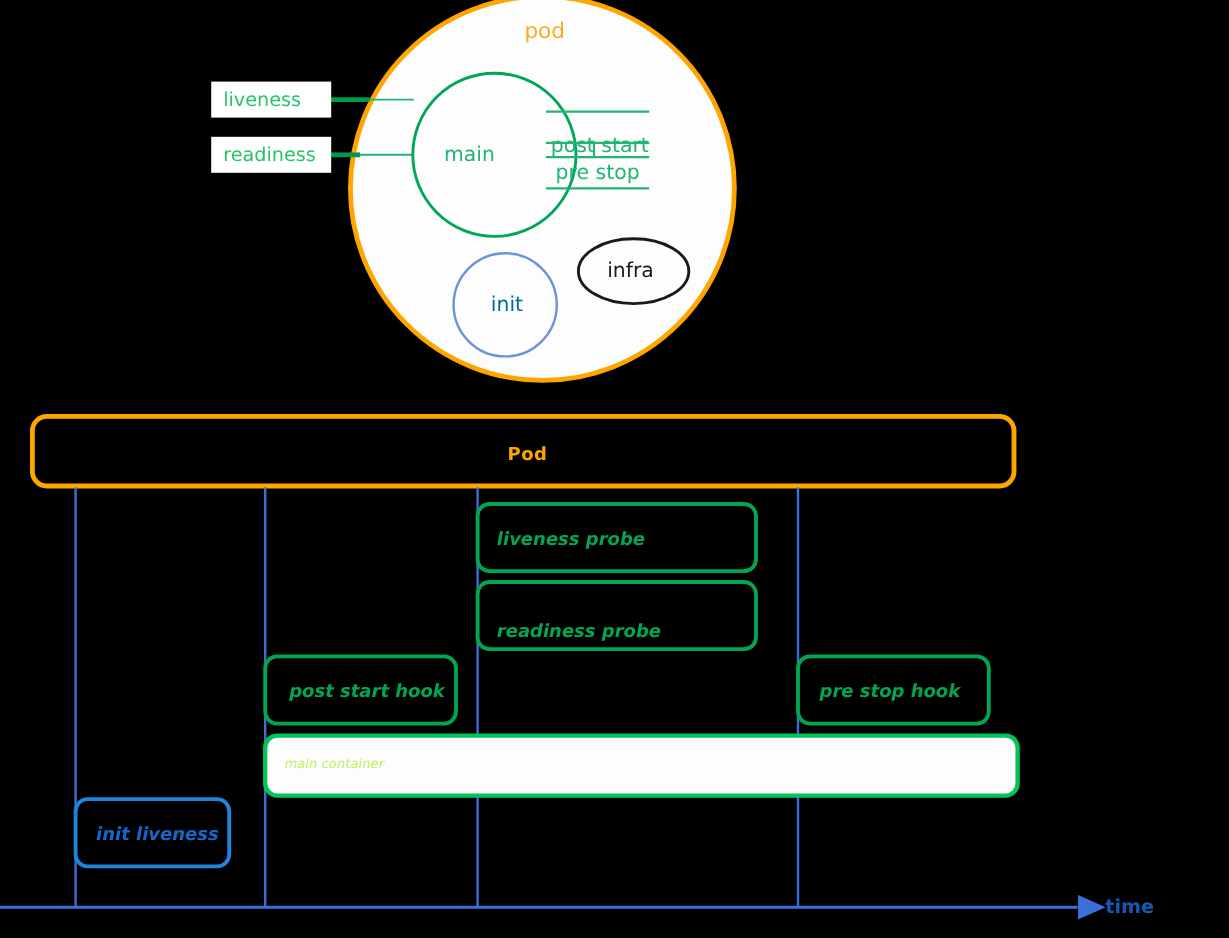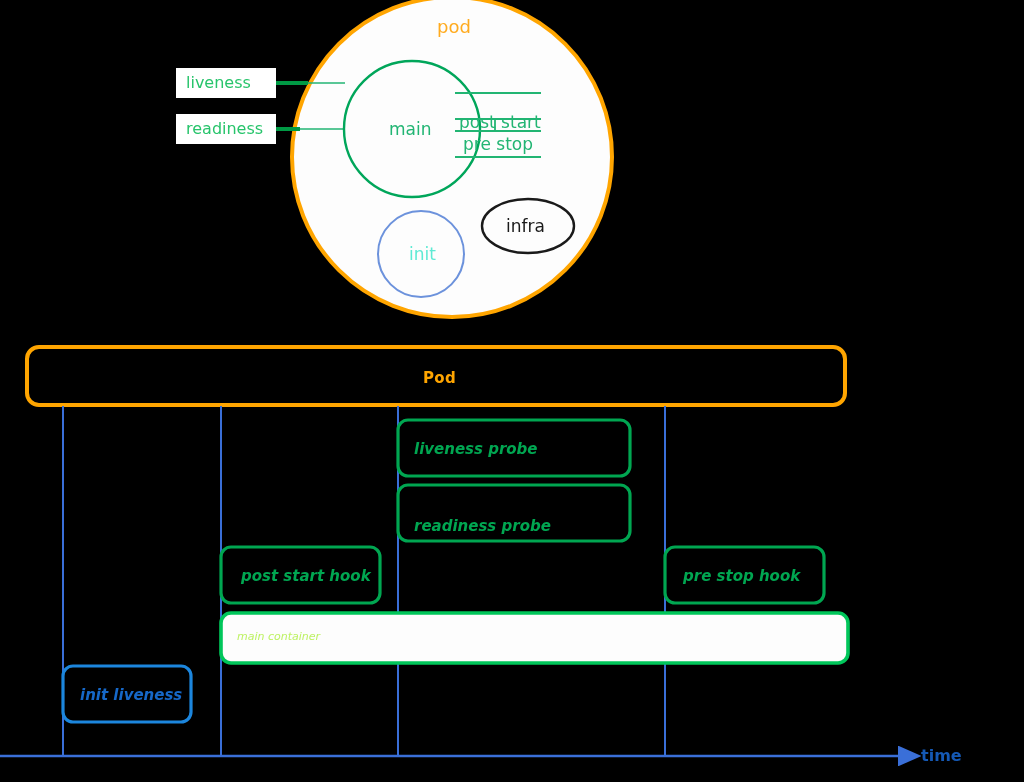--- a/index.html
+++ b/index.html
@@ -9,21 +9,21 @@
   svg.layer{position:absolute;left:0;top:0;width:1024px;height:782px;}
 
   
   .probe-tag{
     position:absolute;background:#ffffff;color:#27c46b;
     font-size:16px;line-height:1;display:flex;align-items:center;
     padding:0 10px;box-sizing:border-box;
   }
   .circle-text{position:absolute;color:#22b573;font-size:17px;}
   .pod-title{position:absolute;color:#ffab1f;font-size:18px;}
-  .init-text{position:absolute;color:#5eead4;font-size:17px;}
+  .init-text{position:absolute;color:#0369a1;font-size:17px;}
   .infra-text{position:absolute;color:#1a1a1a;font-size:17px;}
   .hook-text{position:absolute;color:#22b573;font-size:17px;}
 
   
   .pod-bar-label{
     position:absolute;color:#ffa500;font-size:15px;font-weight:bold;
     letter-spacing:.3px;
   }
   .tl-label{position:absolute;font-size:15px;font-weight:bold;white-space:nowrap;font-style:italic;}
   .tl-label.green{color:#00a651;}
@@ -82,21 +82,21 @@
   <div class="pod-title" style="left:437px;top:16px;">pod</div>
 
   <div class="probe-tag" style="left:176px;top:68px;width:100px;height:30px;">
     <span>liveness</span>
   </div>
 
   <div class="probe-tag" style="left:176px;top:114px;width:100px;height:30px;">
     <span>readiness</span>
   </div>
 
-  <div class="circle-text" style="left:389px;top:119px;">main</div>
+  <div class="circle-text" style="left:370px;top:119px;">main</div>
 
   <div class="hook-text" style="left:459px;top:112px;">post start</div>
   <div class="hook-text" style="left:463px;top:134px;">pre stop</div>
 
   <div class="init-text" style="left:409px;top:244px;">init</div>
   <div class="infra-text" style="left:506px;top:216px;">infra</div>
 
   <div class="pod-bar-label" style="left:423px;top:369px;">Pod</div>
 
   <div class="tl-label green" style="left:414px;top:440px;">liveness probe</div>

